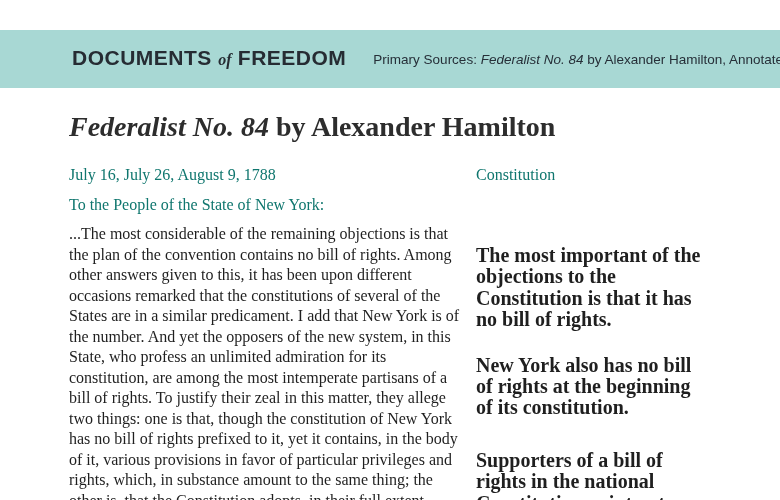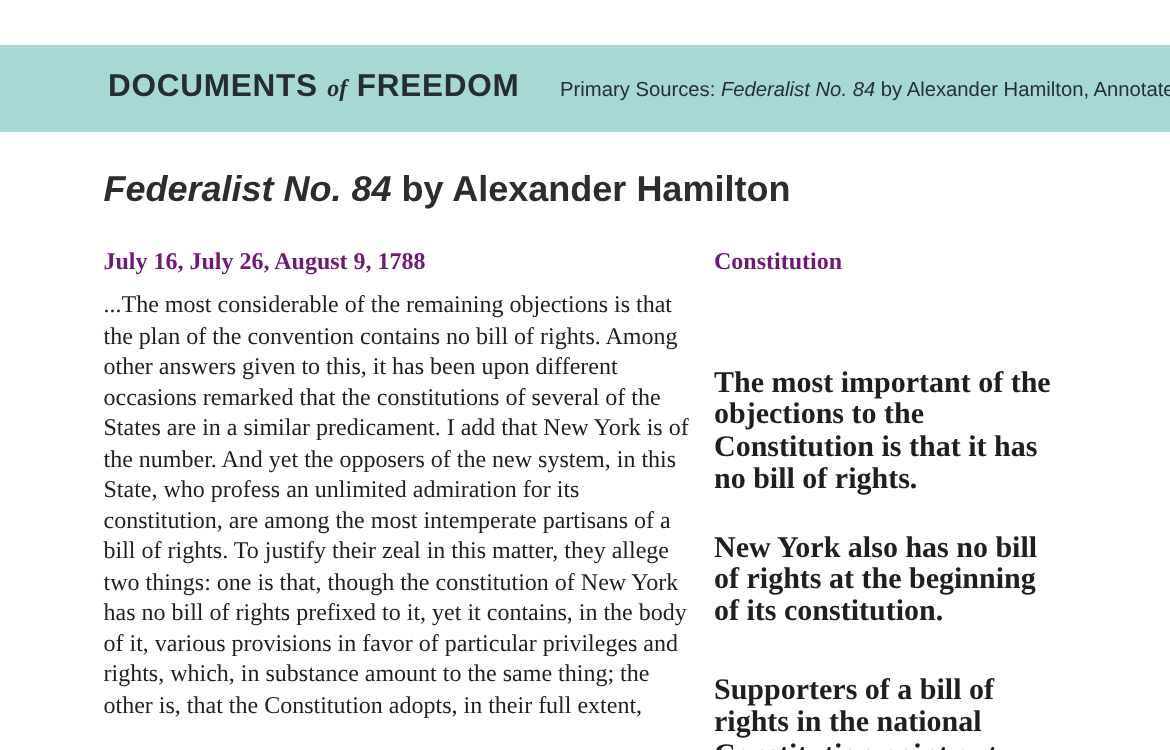--- a/index.html
+++ b/index.html
@@ -63,40 +63,40 @@
     white-space: nowrap;
   }
   .band-subtitle em { font-style: italic; }
   
   .content {
     padding-left: 69px;
     padding-right: 50px;
   }
   .page-title {
     margin-top: 24px;
-    font-family: Liberation Sans, sans-serif;
+    font-family: Liberation Serif, serif;
     font-weight: 700;
-    font-size: 24px;
+    font-size: 28px;
     line-height: 30px;
     color: #2d2d2d;
     white-space: nowrap;
   }
   .page-title .title-italic { font-style: italic; }
   .columns {
     margin-top: 22px;
     display: flex;
     gap: 15px;
   }
   .col-left  { width: 392px; flex: 0 0 392px; }
   .col-right { width: 228px; flex: 0 0 228px; }
   .doc-heading {
     font-size: 16px;
     line-height: 21px;
-    font-weight: 700;
-    color: #701a75;
+    font-weight: 400;
+    color: #0f766e;
   }
   .salutation { margin-top: 9px; }
   .doc-body {
     margin-top: 9px;
     font-size: 16px;
     line-height: 20.5px;
     color: #1f1f1f;
     text-align: left;
   }
   .annotation {
@@ -127,20 +127,21 @@
 </header>
 
 <main class="content">
   <h1 class="page-title">
     <span class="title-italic">Federalist No. 84</span><span> by Alexander Hamilton</span>
   </h1>
 
   <div class="columns">
     <section class="col-left">
       <h3 class="doc-heading">July 16, July 26, August 9, 1788</h3>
+      <h3 class="doc-heading salutation">To the People of the State of New York:</h3>
       <p class="doc-body">...The most considerable of the remaining objections is that the plan of the convention contains no bill of rights. Among other answers given to this, it has been upon different occasions remarked that the constitutions of several of the States are in a similar predicament. I add that New York is of the number. And yet the opposers of the new system, in this State, who profess an unlimited admiration for its constitution, are among the most intemperate partisans of a bill of rights. To justify their zeal in this matter, they allege two things: one is that, though the constitution of New York has no bill of rights prefixed to it, yet it contains, in the body of it, various provisions in favor of particular privileges and rights, which, in substance amount to the same thing; the other is, that the Constitution adopts, in their full extent,</p>
     </section>
 
     <aside class="col-right">
       <h3 class="doc-heading">Constitution</h3>
       <p class="annotation annotation-1">The most important of the objections to the Constitution is that it has no bill of rights.</p>
       <p class="annotation annotation-2">New York also has no bill of rights at the beginning of its constitution.</p>
       <p class="annotation annotation-3">Supporters of a bill of rights in the national Constitution point out that New York's constitution has several important rights</p>
     </aside>
   </div>

